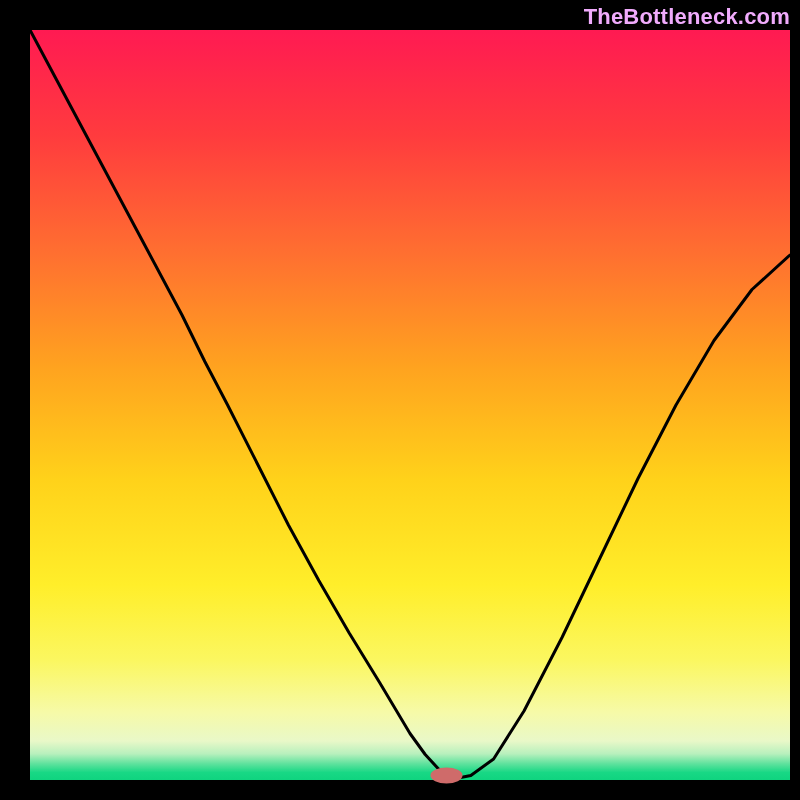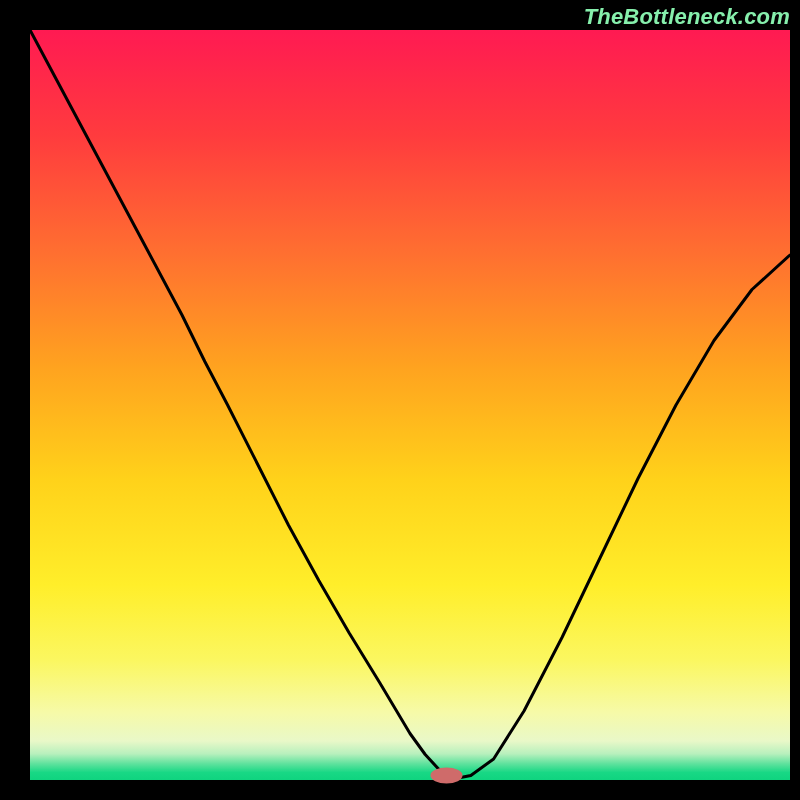--- a/index.html
+++ b/index.html
@@ -14,26 +14,25 @@
   .frame {
     position: relative;
     width: 800px;
     height: 800px;
     background: #000;
   }
   .attribution {
     position: absolute;
     top: 4px;
     right: 10px;
-    color: #86efac;
+    color: #f0abfc;
     font-size: 22px;
     font-weight: bold;
     letter-spacing: 0.2px;
     z-index: 20;
-    font-style: italic;
   }
   svg.plot {
     position: absolute;
     left: 0;
     top: 0;
     width: 800px;
     height: 800px;
     z-index: 10;
   }
   .marker {

